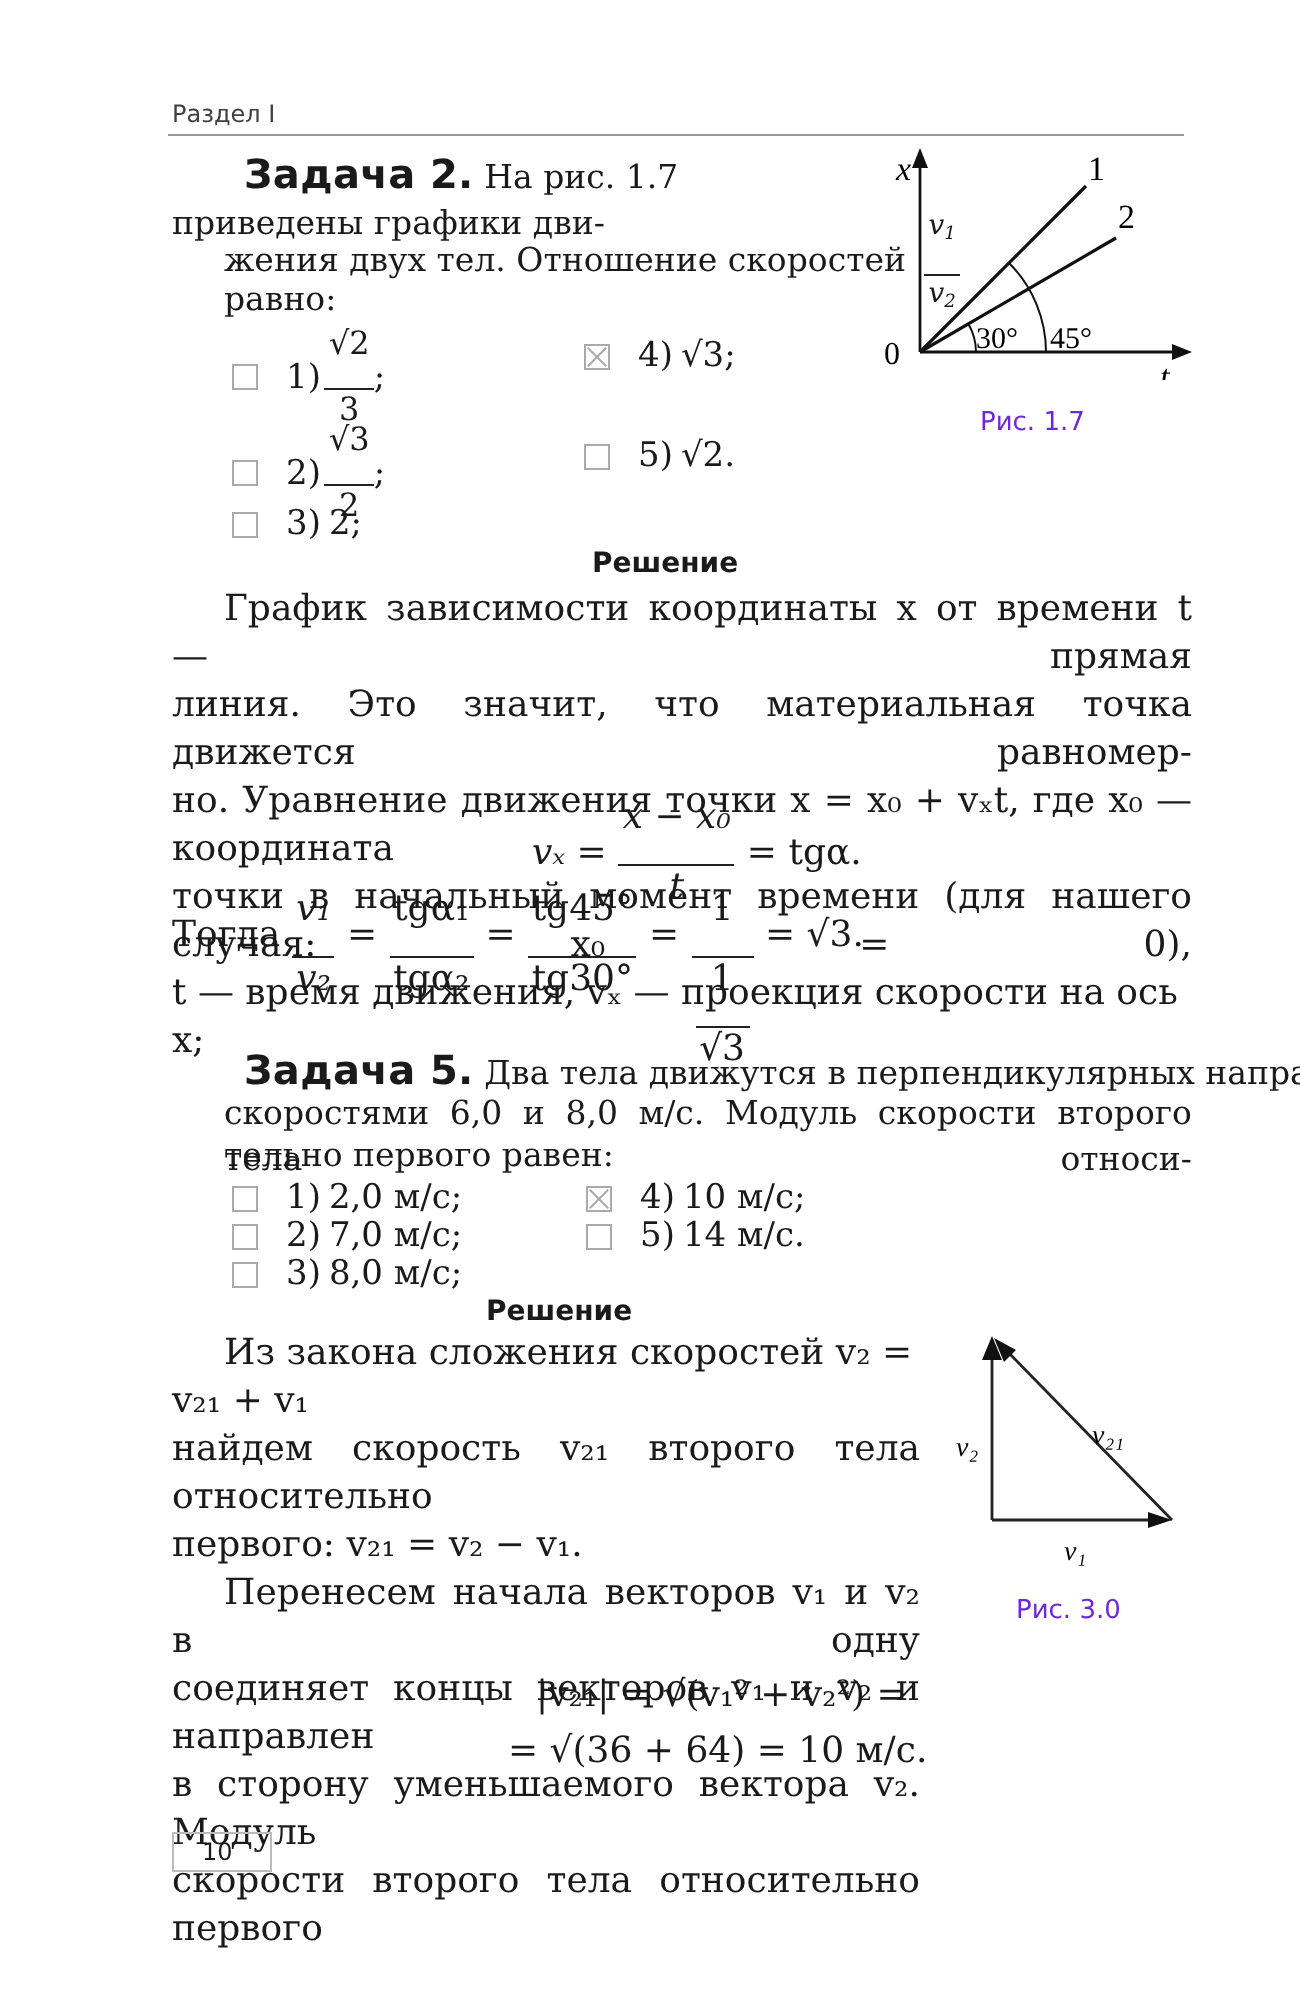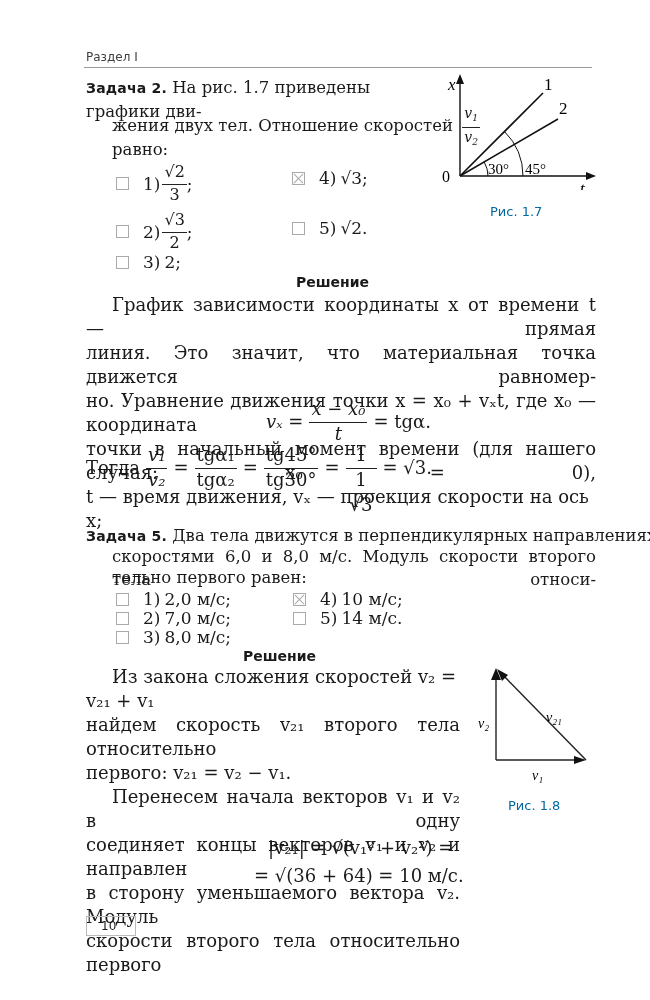--- a/index.html
+++ b/index.html
@@ -6,43 +6,43 @@
   body { width: 650px; height: 1000px; position: relative; overflow: hidden; color: #1a1a1a;
          font-family: "DejaVu Serif", "Liberation Serif", serif; }
   .abs { position: absolute; }
   .sans { font-family: "DejaVu Sans", "Liberation Sans", sans-serif; }
   .it { font-style: italic; }
 
   
   #hdr { left: 86px; top: 50px; font-size: 12px; color: #404040; }
   #hdr-rule { left: 84px; top: 67px; width: 508px; height: 1px; background: #9a9a9a; }
 
-  .task-label { font-weight: bold; font-size: 14px; letter-spacing: 0.2px; }
+  .task-label { font-weight: bold; font-size: 20px; letter-spacing: 0.2px; margin-left: 36px; }
   .body-text { font-size: 16.5px; line-height: 23px; }
   .lg-text { font-size: 18px; line-height: 24px; }
 
   .frac { display: inline-block; vertical-align: middle; text-align: center; line-height: 1; }
-  .frac .num { display: block; padding: 0 2px 4px; border-bottom: 1px solid #222; }
+  .frac .num { display: block; padding: 0 2px 14px; border-bottom: 1px solid #222; }
   .frac .den { display: block; padding: 2px 2px 0; }
   sub { font-size: 0.65em; vertical-align: -0.3em; }
 
   .cb { display: inline-block; width: 13px; height: 13px; border: 1px solid #aaa; box-sizing: border-box;
         position: relative; vertical-align: middle; }
   .cb.checked::before, .cb.checked::after { content: ""; position: absolute; left: 5px; top: -1px;
         width: 1px; height: 13px; background: #aaa; }
   .cb.checked::before { transform: rotate(45deg); }
   .cb.checked::after { transform: rotate(-45deg); }
 
   .opt { display: flex; align-items: center; gap: 14px; font-size: 17px; }
 
   .solution-title { font-weight: bold; font-size: 14px; }
 
   #pagenum { left: 86px; top: 916px; width: 48px; height: 18px; border: 1px solid #bbb;
              font-size: 12px; line-height: 18px; text-indent: 14px; }
-  .fig-cap { font-size: 13px; color: #0369a1; }
+  .fig-cap { font-size: 13px; color: #6d28d9; }
 </style>
 </head>
 <body>
 
 <div id="hdr" class="abs sans">Раздел I</div>
 <div id="hdr-rule" class="abs"></div>
 
 <div class="abs body-text" style="left:86px; top:76px; width:340px;">
   <span class="task-label sans">Задача 2.</span>
   <span>На рис. 1.7 приведены графики дви-</span>
@@ -209,15 +209,15 @@
   <line x1="26" y1="98" x2="26" y2="14" stroke="#222" stroke-width="1.4"></line>
   <polygon points="26,6 21,18 31,18" fill="#111"></polygon>
   <line x1="26" y1="98" x2="106" y2="98" stroke="#222" stroke-width="1.4"></line>
   <polygon points="116,98 104,94 104,102" fill="#111"></polygon>
   <line x1="116" y1="98" x2="32" y2="12" stroke="#222" stroke-width="1.4"></line>
   <polygon points="27,7 32,19 38,13" fill="#111"></polygon>
   <text x="8" y="66" font-family="Liberation Serif, serif" font-style="italic" font-size="14">v₂</text>
   <text x="76" y="60" font-family="Liberation Serif, serif" font-style="italic" font-size="14">v₂₁</text>
   <text x="62" y="118" font-family="Liberation Serif, serif" font-style="italic" font-size="14">v₁</text>
 </svg>
-<div class="abs fig-cap sans" style="left:508px; top:798px;">Рис. 1.8</div>
+<div class="abs fig-cap sans" style="left:508px; top:798px;">Рис. 3.0</div>
 
 <div id="pagenum" class="abs sans">10</div>
 
 </body></html>

